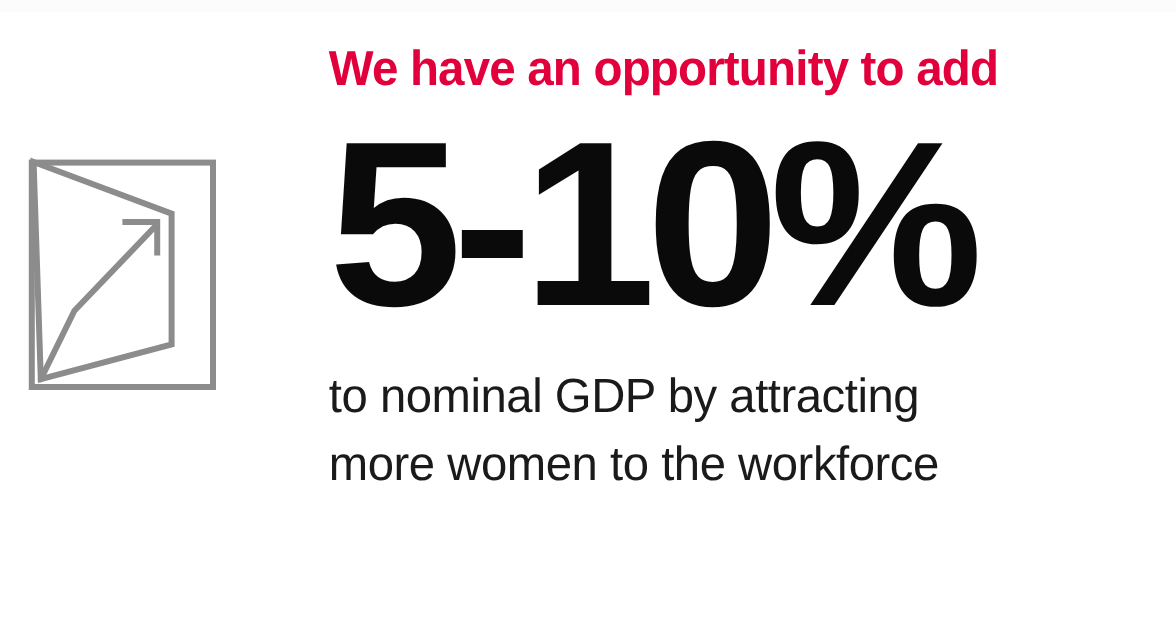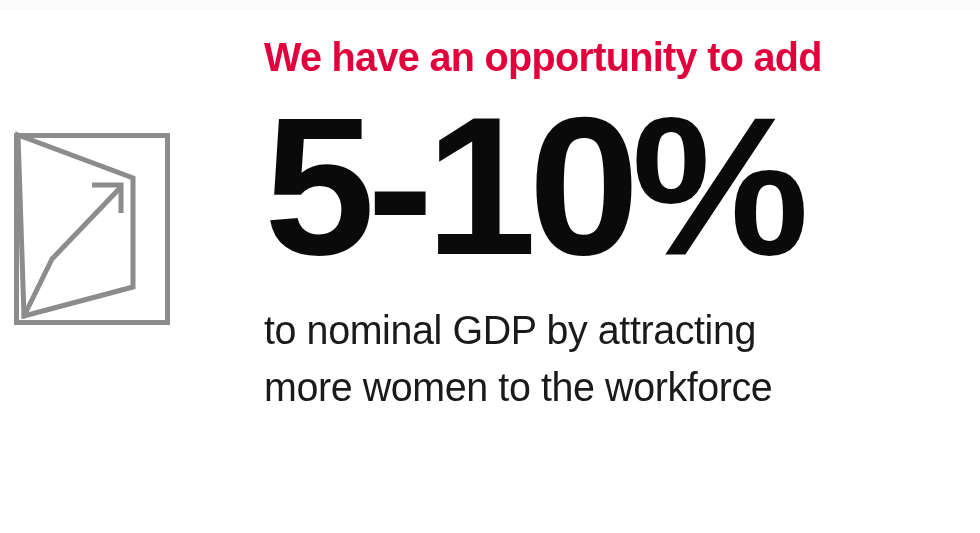--- a/index.html
+++ b/index.html
@@ -21,21 +21,21 @@
     position: absolute;
     left: 0;
     top: 0;
     width: 980px;
     height: 10px;
     background: #fcfcfd;
   }
 
   .stat-card {
     position: absolute;
-    left: 0;
+    left: 10px;
     top: 0;
     width: 893px;
     height: 533px;
   }
 
   
   .icon-wrap {
     position: absolute;
     left: 8px;
     top: 127px;

